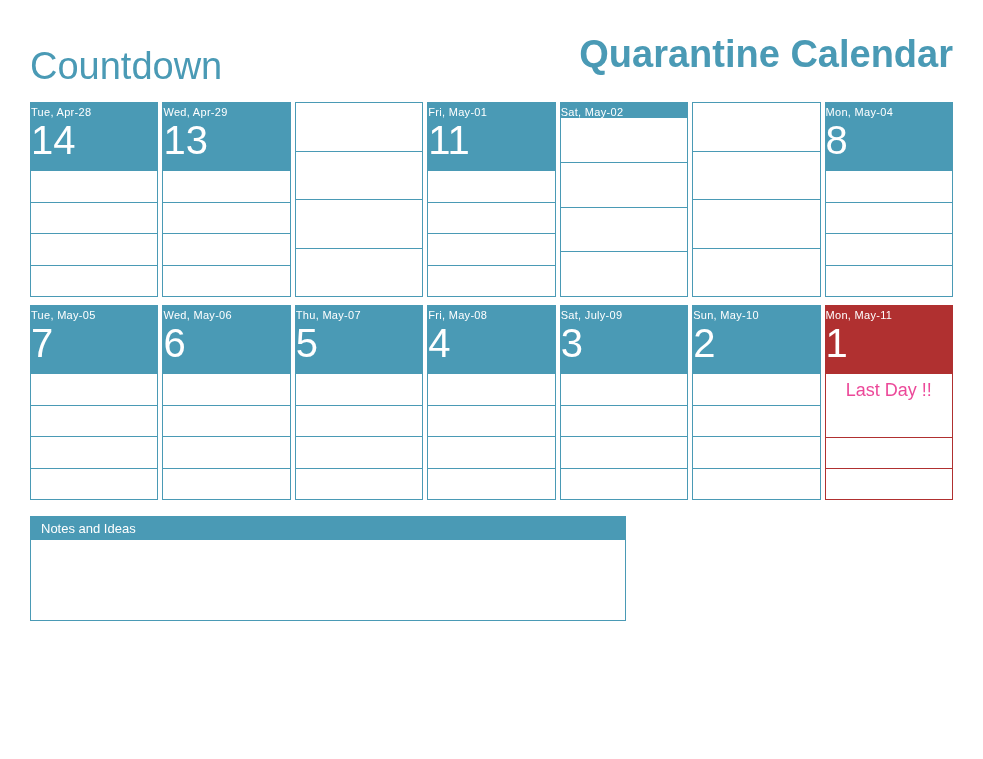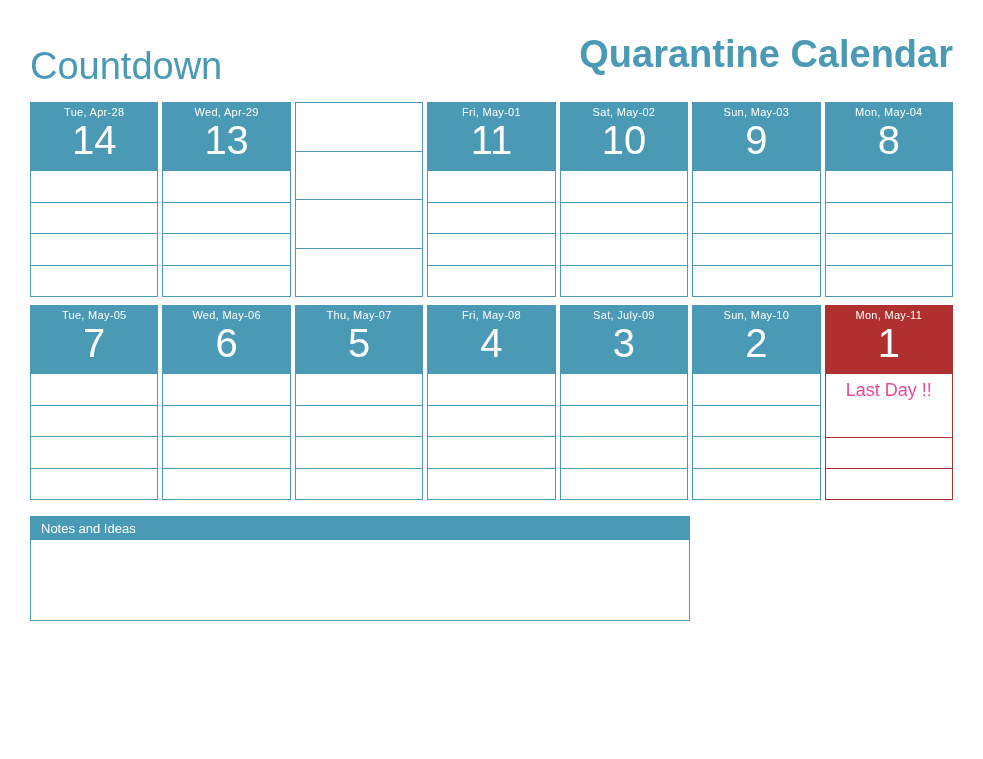--- a/index.html
+++ b/index.html
@@ -46,21 +46,21 @@
       min-height: 195px;
     }
 
     .day-cell.red-cell {
       border: 1.5px solid #b03030;
     }
 
     .day-header {
       background: #4a9ab5;
       color: #fff;
-      text-align: center;
+      text-align: left;
       padding: 3px 0 0 0;
       flex-shrink: 0;
     }
 
     .day-header.red-header {
       background: #b03030;
     }
 
     .day-name {
       font-size: 11px;
@@ -103,21 +103,21 @@
       font-size: 18px;
       font-weight: 500;
       text-align: center;
       padding: 6px 0;
       flex-shrink: 0;
     }
 
     .notes-section {
       margin-top: 16px;
       border: 1.5px solid #4a9ab5;
-      width: 660px;
+      width: 596px;
     }
 
     .notes-header {
       background: #4a9ab5;
       color: #fff;
       font-size: 13px;
       font-weight: 500;
       padding: 4px 10px;
     }
 
@@ -175,34 +175,29 @@
       <div class="day-lines">
         <div class="day-line"></div>
         <div class="day-line"></div>
         <div class="day-line"></div>
         <div class="day-line"></div>
       </div>
     </div>
     <div class="day-cell">
       <div class="day-header">
         <div class="day-name">Sat, May-02</div>
-        <div class="day-number">10</div>
-      </div>
-      <div class="day-lines">
-        <div class="day-line"></div>
-        <div class="day-line"></div>
-        <div class="day-line"></div>
-        <div class="day-line"></div>
-      </div>
-    </div>
-    <div class="day-cell">
-      <div class="day-header">
-        <div class="day-name">Sun, May-03</div>
-        <div class="day-number">9</div>
-      </div>
+      </div>
+      <div class="day-lines">
+        <div class="day-line"></div>
+        <div class="day-line"></div>
+        <div class="day-line"></div>
+        <div class="day-line"></div>
+      </div>
+    </div>
+    <div class="day-cell">
       <div class="day-lines">
         <div class="day-line"></div>
         <div class="day-line"></div>
         <div class="day-line"></div>
         <div class="day-line"></div>
       </div>
     </div>
     <div class="day-cell">
       <div class="day-header">
         <div class="day-name">Mon, May-04</div>

